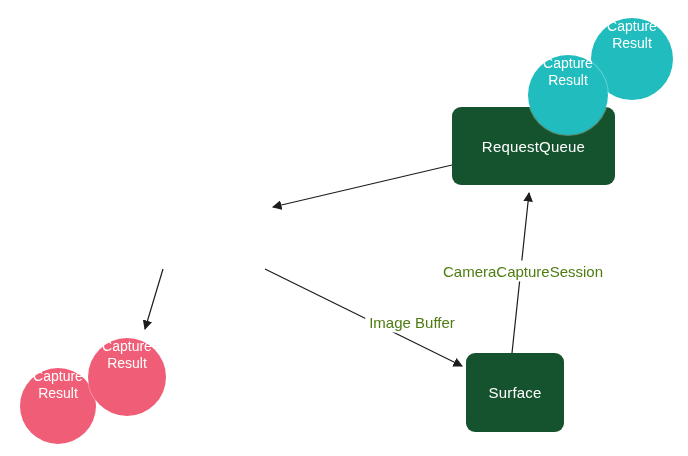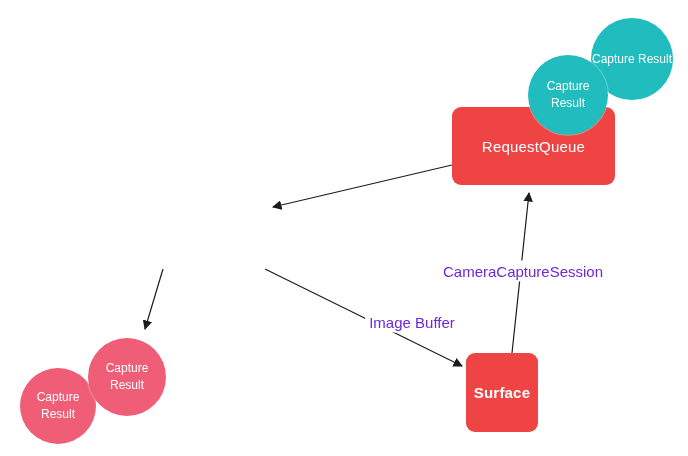--- a/index.html
+++ b/index.html
@@ -28,50 +28,49 @@
     color: #ffffff;
     font-size: 15px;
     letter-spacing: 0.2px;
     text-align: center;
   }
   .node-circle {
     position: absolute;
     z-index: 3;
     border-radius: 50%;
     display: flex;
-    align-items: center;
     justify-content: center;
     color: #ffffff;
-    font-size: 12px;
+    font-size: 14px;
     line-height: 17px;
     text-align: center;
   }
   .node-circle.front {
     z-index: 4;
     box-shadow: 0 0 0 1px rgba(255,255,255,0.30);
   }
-  .green { background: #ef4444; }
+  .green { background: #14532d; }
   .teal  { background: #20bcbe; }
   .pink  { background: #f05d76; }
   .edge-label {
     position: absolute;
     z-index: 5;
     transform: translate(-50%, -50%);
     background: #ffffff;
-    color: #6d28d9;
+    color: #4d7c0f;
     font-size: 15px;
     padding: 2px 4px;
     white-space: nowrap;
   }
   #label-image-buffer { left: 368px; top: 322px; margin-left: 44px; }
   #label-camera-capture-session { left: 523px; top: 271px; }
 
   #node-request-queue { left: 452px; top: 107px; width: 163px; height: 78px; }
   #node-camera-device { left: 101px; top: 190px; width: 167px; height: 80px; }
-  #node-surface       { left: 466px; top: 353px; width: 72px;  height: 79px; font-weight: bold; }
+  #node-surface       { left: 466px; top: 353px; width: 98px;  height: 79px; }
 
   #circle-teal-back   { left: 591px; top: 18px;  width: 82px; height: 82px; }
   #circle-teal-front  { left: 528px; top: 55px;  width: 80px; height: 80px; }
   #circle-pink-back   { left: 20px;  top: 368px; width: 76px; height: 76px; }
   #circle-pink-front  { left: 88px;  top: 338px; width: 78px; height: 78px; }
 </style>
 </head>
 <body>
 
 <div id="canvas">

